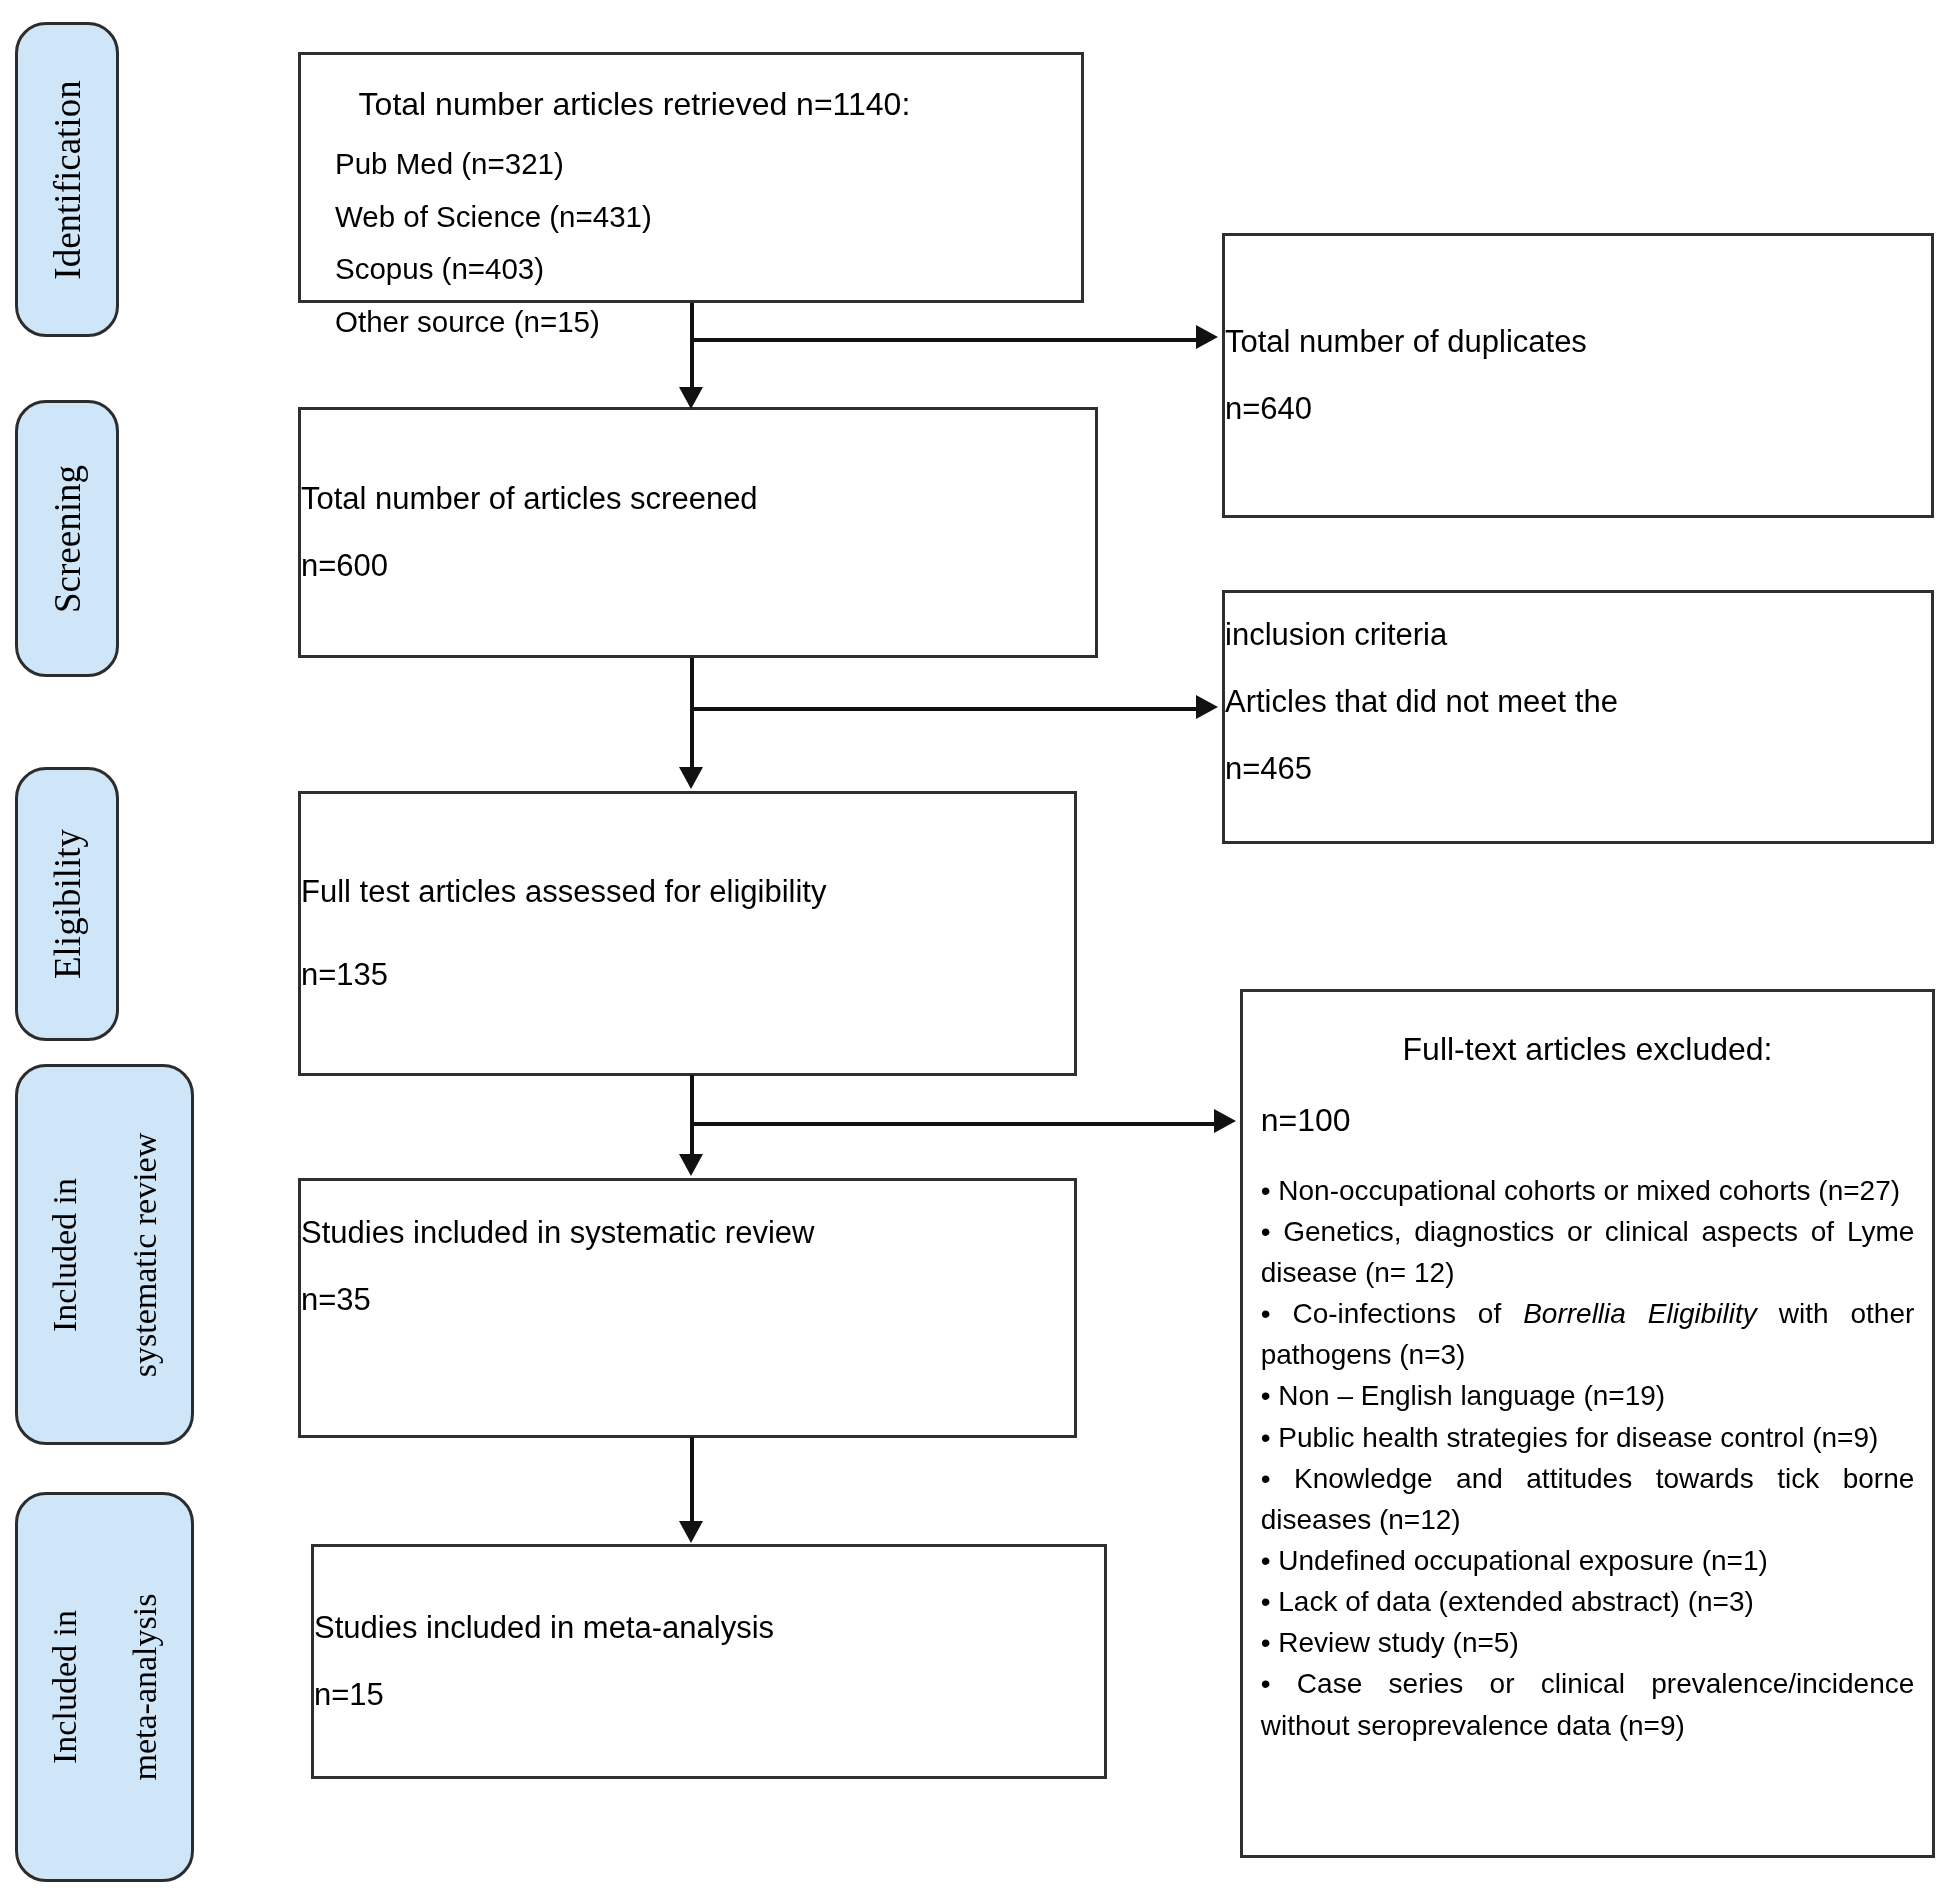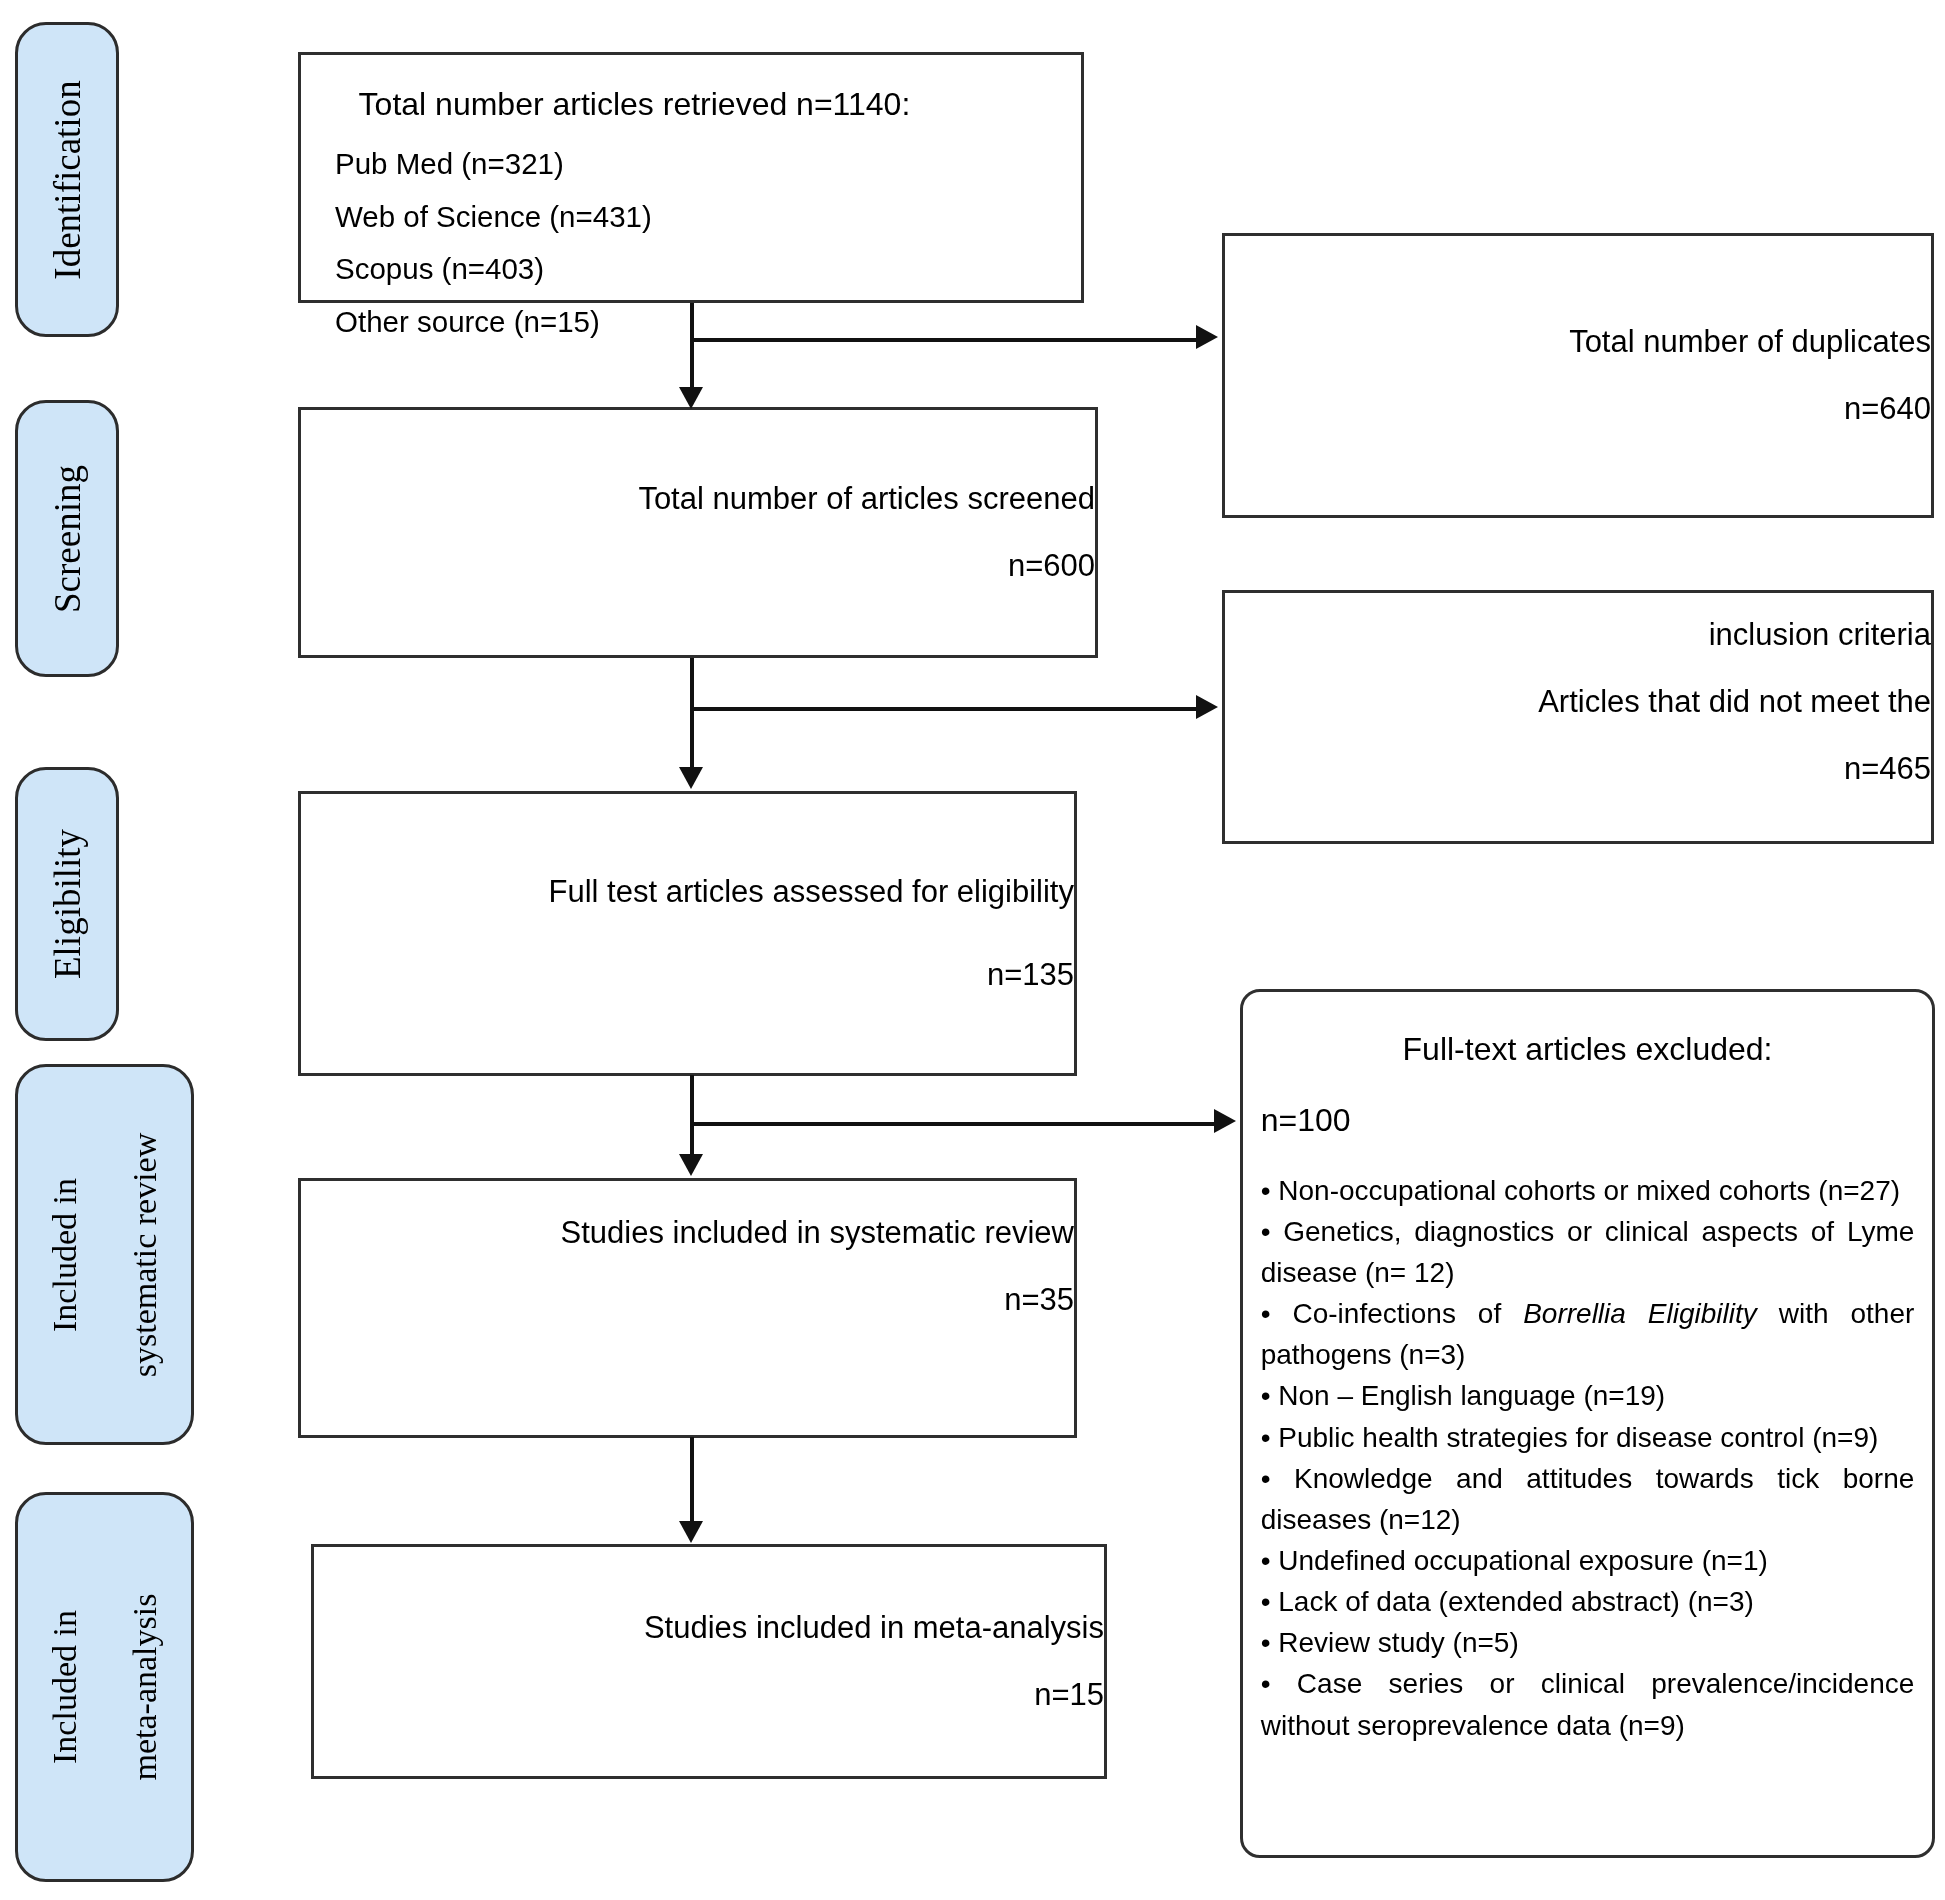--- a/index.html
+++ b/index.html
@@ -19,27 +19,27 @@
     text-align:center;white-space:nowrap;
   }
   .stage-text.two{font-size:34px;line-height:2.35;white-space:nowrap;}
   .stage-line{display:block;}
   
   .node{
     position:absolute;background:#ffffff;border:3.5px solid #2f2f2f;
     box-sizing:border-box;
   }
   .node-center{
-    display:flex;flex-direction:column;justify-content:center;align-items:flex-end;
+    display:flex;flex-direction:column;justify-content:center;align-items:flex-start;
     text-align:center;font-size:31px;line-height:2.15;
   }
   .retrieved-box{padding:31px 17.7px 0 34px;font-size:29.5px;}
   .retrieved-title{font-size:32px;margin:0 0 15.3px 23.6px;}
   .retrieved-src{line-height:1.78;}
-  .excluded-box{padding:37px 17.7px 0 17.7px;border-radius:20px;}
+  .excluded-box{padding:37px 17.7px 0 17.7px;}
   .excluded-title{text-align:center;font-size:32px;line-height:1.3;}
   .excluded-count{font-size:32px;margin-top:31px;}
   .excluded-reasons{margin-top:31px;}
   .reason{font-size:28px;line-height:1.47;text-align:justify;}
   .reason em{font-style:italic;}
   
   .vline{position:absolute;width:4.1px;background:#111;}
   .hline{position:absolute;height:4.1px;background:#111;}
   .arrow-down{
     position:absolute;width:0;height:0;

